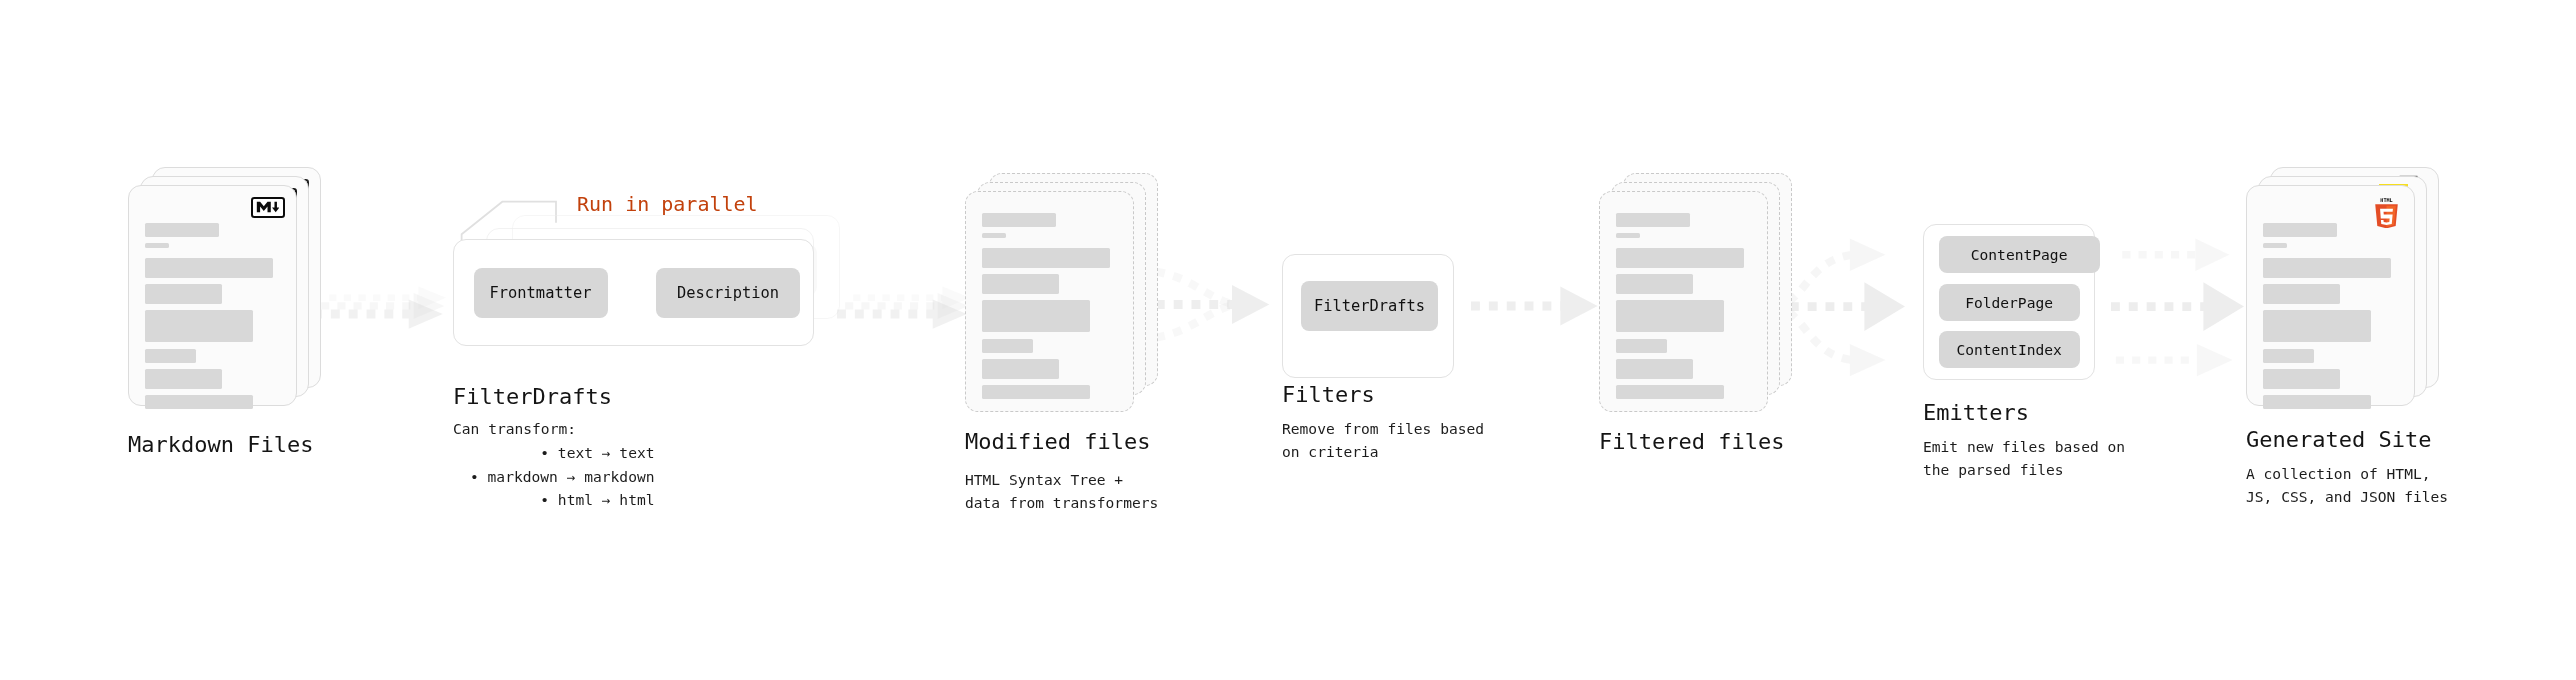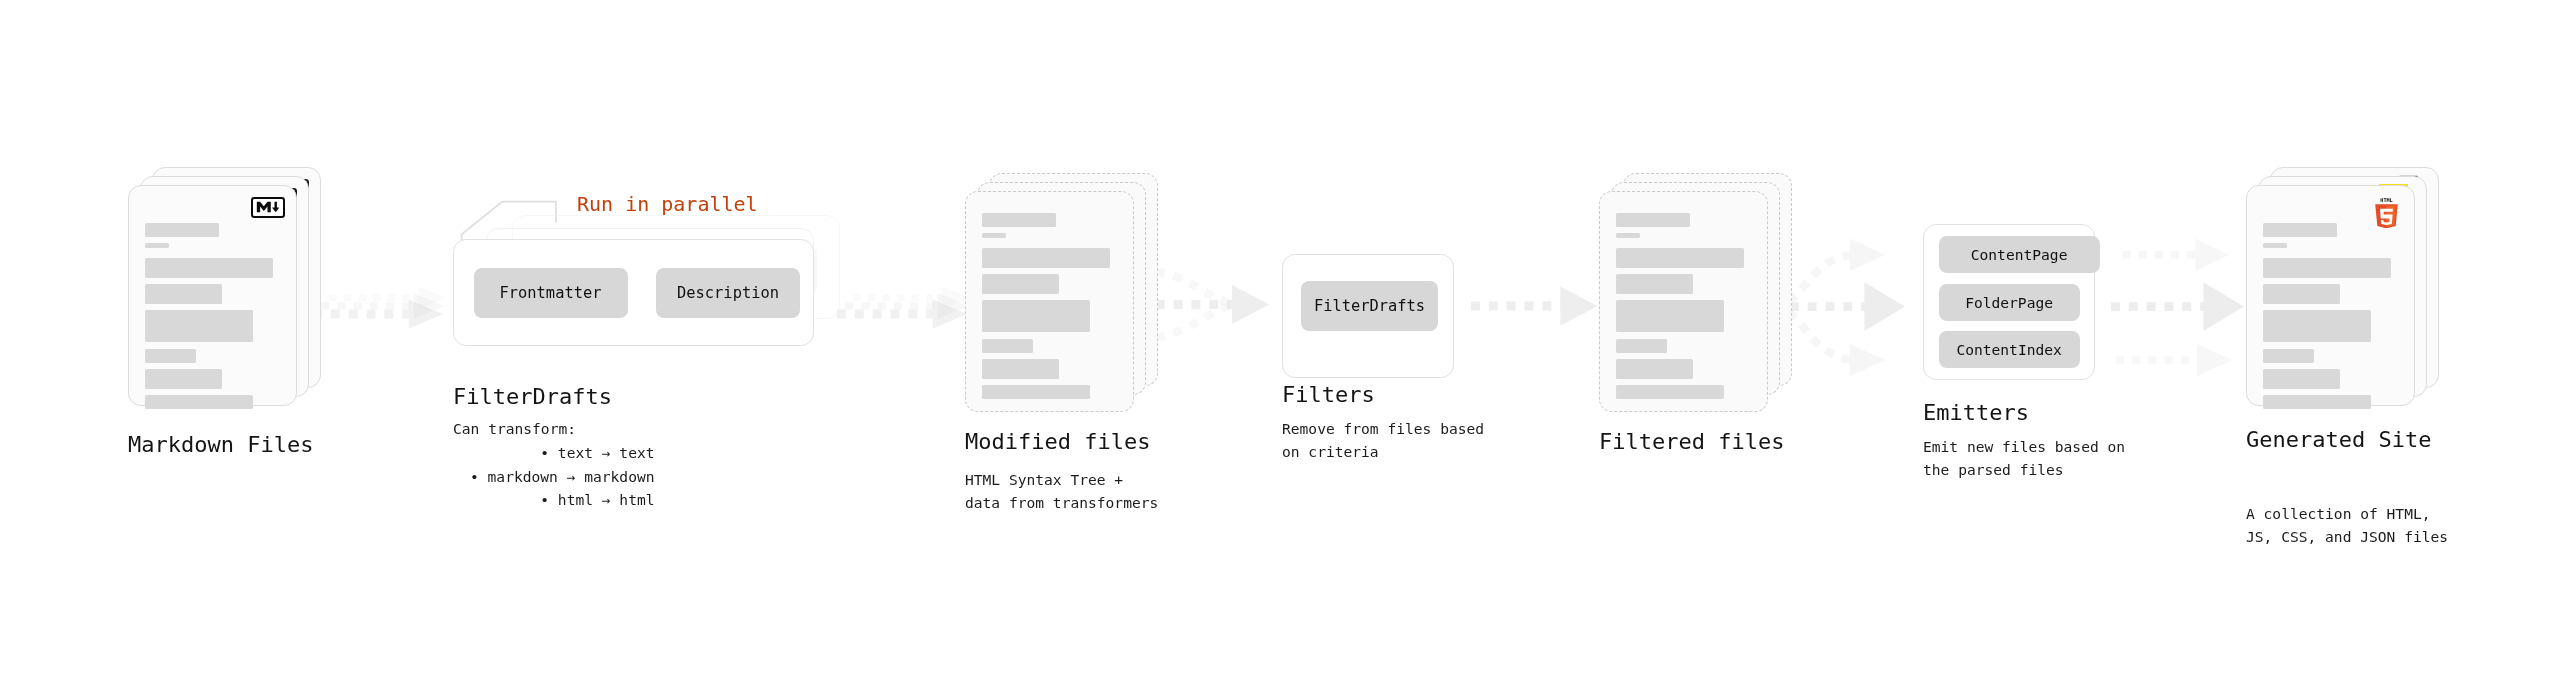--- a/index.html
+++ b/index.html
@@ -255,21 +255,21 @@
         <line x1="0" y1="26" x2="58" y2="26" stroke="#dcdcdc" stroke-width="3"></line>
         <polygon points="56,21 70,26 56,31" fill="#dcdcdc"></polygon>
       </g>
       <g opacity="0.85">
         <line x1="0" y1="46" x2="58" y2="46" stroke="#d2d2d2" stroke-width="3"></line>
         <polygon points="56,40 72,46 56,52" fill="#d2d2d2"></polygon>
       </g>
     </svg>
 
     <div class="gbox" style="left:0px; top:44px; width:361px; height:107px;">
-      <div class="pill" style="left:19.5px; top:28.4px; width:154px; height:50px;">Frontmatter</div>
+      <div class="pill" style="left:19.5px; top:28.4px; width:134px; height:50px;">Frontmatter</div>
       <div class="pill" style="left:202px; top:28.4px; width:144px; height:50px;">Description</div>
     </div>
   </div>
 
   <div class="node label-title" style="left:453px; top:384px;">FilterDrafts</div>
   <div class="node label-desc" style="left:453px; top:418px;">Can transform:</div>
   <ul class="node label-list" style="left:470px; top:441px;">
     <li>text → text</li>
     <li>markdown → markdown</li>
     <li>html → html</li>
@@ -440,17 +440,17 @@
           <div class="bar l3"></div>
           <div class="bar l4"></div>
           <div class="bar l5"></div>
           <div class="bar l6"></div>
         </div>
       </div>
     </div>
   </div>
 
   <div class="node label-title" style="left:2246px; top:427px;">Generated Site</div>
-  <div class="node label-desc" style="left:2246px; top:463px;margin-top:40px;">A collection of HTML,
+  <div class="node label-desc" style="left:2246px; top:463px;">A collection of HTML,
 JS, CSS, and JSON files</div>
 
 </div>
 
 
 </body></html>

